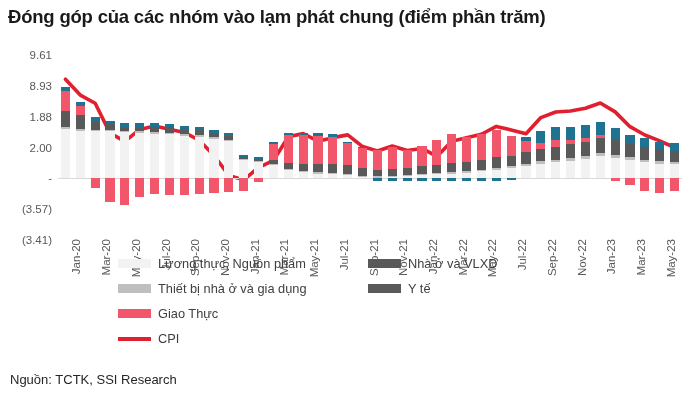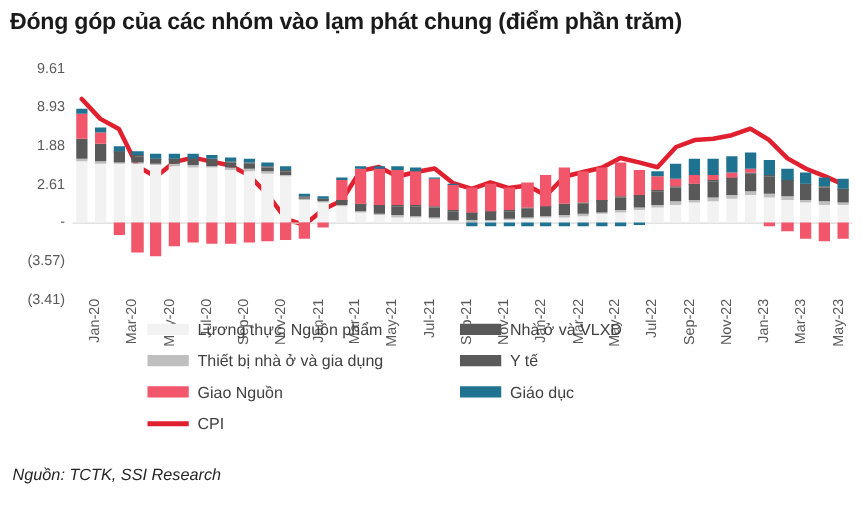--- a/index.html
+++ b/index.html
@@ -105,21 +105,20 @@
     flex: none;
   }
   .legend-swatch.line {
     height: 4px;
   }
   #source-note {
     position: absolute;
     left: 10px;
     top: 372px;
     font-size: 13px;
-    font-style: italic;
     color: #262626;
     white-space: nowrap;
   }
 </style>
 </head>
 <body>
 
 <div id="chart-title">Đóng góp của các nhóm vào lạm phát chung (điểm phần trăm)</div>
 
 <div id="plot-wrap">
@@ -483,21 +482,21 @@
         <div class="seg" title="Thiết bị nhà ở và gia dụng: 0.15" style="background: rgb(191, 191, 191); height: 2.3125px; top: 107.146px;"></div>
         <div class="seg" title="Nhà ở và VLXD: 0.7" style="background: rgb(89, 89, 89); height: 10.7917px; top: 96.3542px;"></div>
         <div class="seg" title="Y tế: 0.03" style="background: rgb(90, 90, 90); height: 0.4625px; top: 95.8917px;"></div>
         <div class="seg" title="Giao Thông: -0.85" style="background: rgb(241, 86, 106); height: 13.1042px; top: 123.333px;"></div>
         <div class="seg" title="Giáo dục: 0.5" style="background: rgb(31, 115, 145); height: 7.70833px; top: 88.1833px;"></div>
       </div>
     </div>
 <div class="y-label" style="top: 0px;">9.61</div>
     <div class="y-label" style="top: 30.8333px;">8.93</div>
     <div class="y-label" style="top: 61.6667px;">1.88</div>
-    <div class="y-label" style="top: 92.5px;">2.61</div>
+    <div class="y-label" style="top: 92.5px;">2.00</div>
     <div class="y-label" style="top: 123.333px;">-</div>
     <div class="y-label" style="top: 154.167px;">(3.57)</div>
     <div class="y-label" style="top: 185px;">(3.41)</div>
   </div>
 
 <div id="legend">
     <div class="legend-item" style="left: 0px; top: 0px;">
       <span class="legend-swatch" style="background: rgb(242, 242, 242);"></span>
       <span>Lương thực, Nguồn phẩm</span>
     </div>
@@ -508,25 +507,21 @@
     <div class="legend-item" style="left: 250px; top: 0px;">
       <span class="legend-swatch" style="background: rgb(89, 89, 89);"></span>
       <span>Nhà ở và VLXD</span>
     </div>
     <div class="legend-item" style="left: 250px; top: 25px;">
       <span class="legend-swatch" style="background: rgb(90, 90, 90);"></span>
       <span>Y tế</span>
     </div>
     <div class="legend-item" style="left: 0px; top: 50px;">
       <span class="legend-swatch" style="background: rgb(241, 86, 106);"></span>
-      <span>Giao Nguồn</span>
-    </div>
-    <div class="legend-item" style="left: 250px; top: 50px;">
-      <span class="legend-swatch" style="background: rgb(31, 115, 145);"></span>
-      <span>Giáo dục</span>
+      <span>Giao Thực</span>
     </div>
     <div class="legend-item" style="left: 0px; top: 75px;">
       <span class="legend-swatch line" style="background: rgb(224, 32, 47);"></span>
       <span>CPI</span>
     </div>
   </div>
 
 <div id="source-note">Nguồn: TCTK, SSI Research</div>
 
 </body></html>

